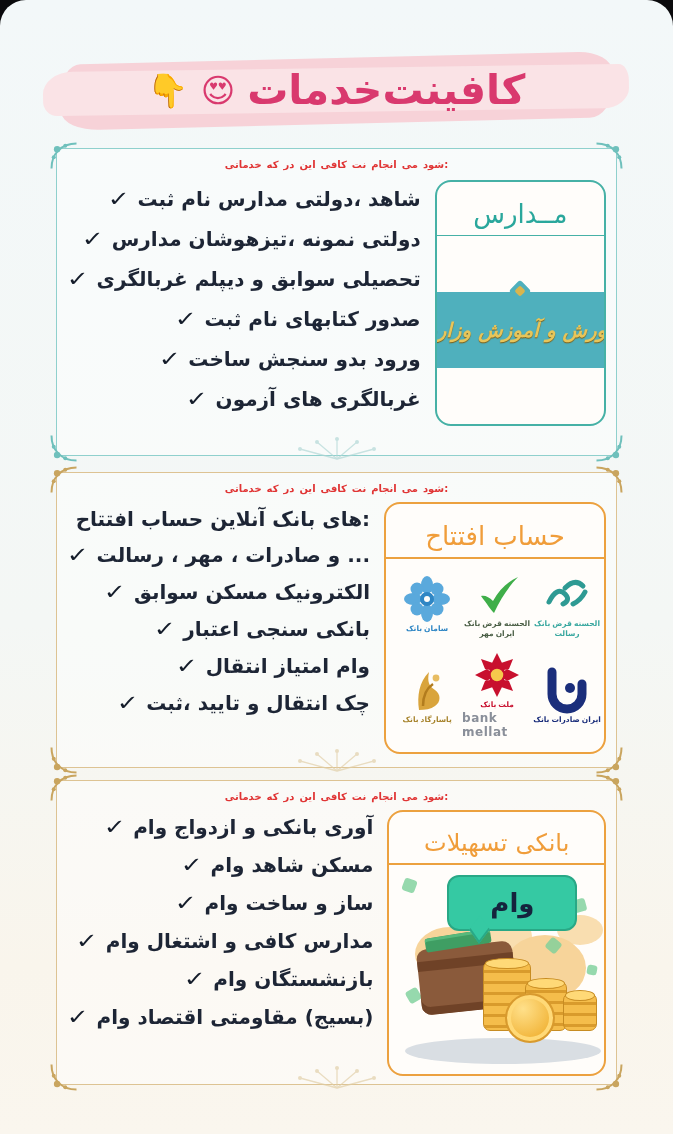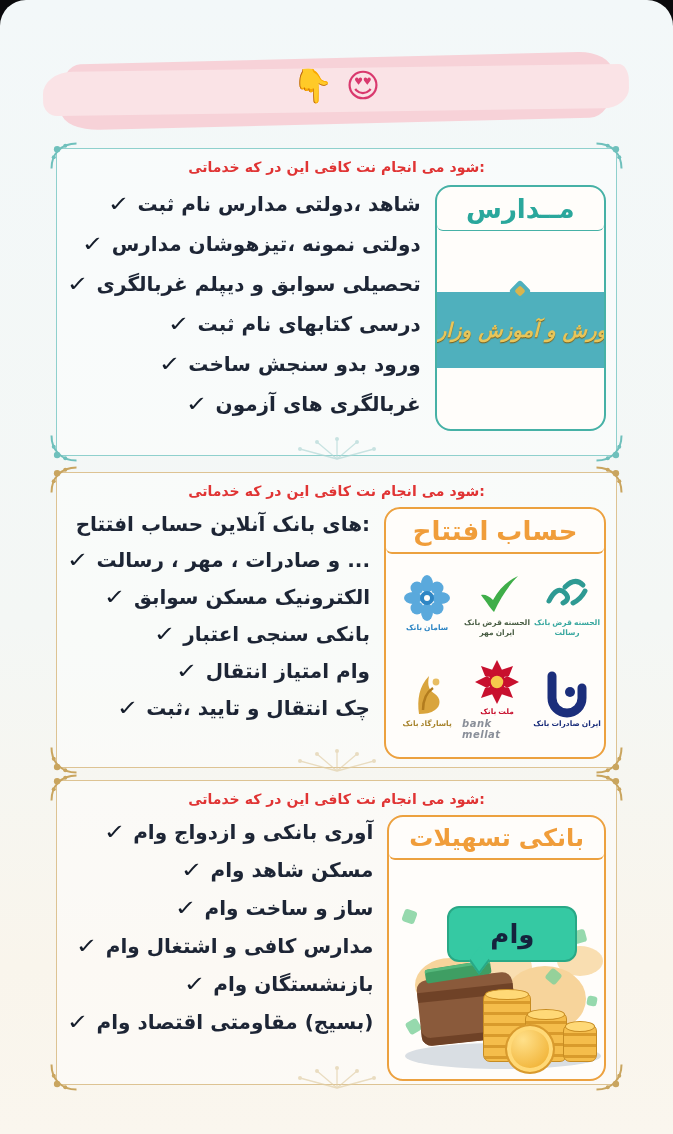--- a/index.html
+++ b/index.html
@@ -19,55 +19,55 @@
   
   .panel{position:relative;width:559px;margin:0 auto;background:rgba(255,255,255,.45);}
   .panel.p1{margin-top:6px;height:306px;border:1.5px solid #8fd0cd;}
   .panel.p2{margin-top:16px;height:294px;border:1.5px solid #ddc393;}
   .panel.p3{margin-top:12px;height:303px;border:1.5px solid #ddc393;}
   .corner{position:absolute;width:30px;height:30px;z-index:3;}
   .teal-ink{color:#6fc0bc;} .gold-ink{color:#c9a55f;}
   .c-tl{left:-8px;top:-8px;} .c-tr{right:-8px;top:-8px;transform:scaleX(-1);}
   .c-bl{left:-8px;bottom:-8px;transform:scaleY(-1);} .c-br{right:-8px;bottom:-8px;transform:scale(-1,-1);}
   .p-header{display:flex;justify-content:center;gap:5px;margin-top:10px;
-            font-size:14px;font-weight:bold;color:#e03434;}
+            font-size:10px;font-weight:bold;color:#e03434;}
   .p-body{display:flex;flex-direction:row;padding:8px 10px 0 12px;}
   .list{flex:1;display:flex;flex-direction:column;align-items:flex-end;gap:17px;padding:10px 14px 0 0;}
   .p2 .list{gap:14px;padding-top:6px;} .p3 .list{gap:15px;padding-top:6px;}
   .item{display:flex;justify-content:flex-end;align-items:baseline;gap:7px;
         font-size:20px;font-weight:bold;color:#1d2535;line-height:1.1;}
   .chk{font-size:21px;transform:scaleX(1.25);margin-right:3px;color:#141c2a;}
   .w{white-space:nowrap;}
   
   .side-card{width:228px;background:#fffdfa;border-radius:16px;overflow:hidden;display:flex;flex-direction:column;}
   .p1 .side-card{border:2px solid #46b1a6;height:242px;margin-top:2px;}
   .p2 .side-card,.p3 .side-card{border:2.5px solid #eca13f;}
-  .p2 .side-card{height:248px;} .p3 .side-card{height:262px;gap:36px;}
-  .side-title{display:flex;justify-content:center;gap:8px;padding:7px 4px 6px;
-              font-size:26px;font-weight:bold;border-radius:6px;}
+  .p2 .side-card{height:248px;} .p3 .side-card{height:262px;}
+  .side-title{display:flex;justify-content:center;gap:8px;padding:17px 4px 6px;
+              font-size:26px;font-weight:normal;}
   .p1 .side-title{color:#2aa79c;border-bottom:1.5px solid #46b1a6;}
   .p2 .side-title,.p3 .side-title{color:#f09d3a;border-bottom:2px solid #eca13f;}
   .p3 .side-title{font-size:24px;}
   
   .banner-zone{flex:1;display:flex;flex-direction:column;justify-content:center;}
   .banner{position:relative;height:76px;background:#4fb0bd;display:flex;align-items:center;justify-content:center;}
   .diamond{position:absolute;top:-9px;left:50%;width:16px;height:16px;background:#4fb0bd;
            transform:translateX(-50%) rotate(45deg);border-radius:3px;}
   .diamond::after{content:"";position:absolute;inset:4px;background:#d8b54e;border-radius:2px;}
   .banner-text{display:flex;gap:7px;font-family:"DejaVu Serif","Liberation Serif",serif;font-style:italic;
                font-size:20px;font-weight:bold;color:#e7c55a;text-shadow:0 1px 1px #7a5e18;}
   
   .logo-grid{flex:1;display:grid;grid-template-columns:repeat(3,1fr);align-items:center;
              justify-items:center;padding:8px 6px 10px;row-gap:6px;}
   .logo-cell{display:flex;flex-direction:column;align-items:center;gap:2px;width:70px;}
   .logo-cell svg{width:48px;height:48px;}
   .cap{display:flex;gap:2px;font-size:7.5px;font-weight:bold;line-height:1.1;flex-wrap:wrap;justify-content:center;}
   .cap-saman{color:#2f86c4;} .cap-mehr{color:#4b5f46;} .cap-resalat{color:#3aa8a0;}
   .cap-pasargad{color:#a8852f;} .cap-mellat{color:#c8102e;} .cap-saderat{color:#1b2e7b;}
-  .cap-en{font-size:10px;color:#8a8f99;font-weight:bold;letter-spacing:.5px;font-style:italic;}
+  .cap-en{font-size:12px;color:#8a8f99;font-weight:bold;letter-spacing:.5px;}
   
   .illus{position:relative;flex:1;margin:4px 8px 8px;}
   .bubble{position:absolute;left:50px;top:6px;width:126px;height:52px;background:#35c9a3;
           border:2px solid #29a886;border-radius:12px;display:flex;align-items:center;justify-content:center;
           font-size:26px;font-weight:bold;color:#15233d;z-index:5;}
   .bubble::after{content:"";position:absolute;left:22px;bottom:-9px;width:15px;height:15px;background:#35c9a3;
           border-right:2px solid #29a886;border-bottom:2px solid #29a886;transform:rotate(55deg) skewX(18deg);}
   .splash{position:absolute;left:18px;top:58px;width:70px;height:54px;background:#f6cd8a;border-radius:50%;
           opacity:.85;box-shadow:95px 14px 0 6px #f6cd8a,55px -18px 0 -8px #f8d9a4,130px -24px 0 -12px #f8d9a4,
           -6px 40px 0 -14px #f3dcc0;}
@@ -97,20 +97,21 @@
 </head>
 <body>
 
 <div class="card">
 
   <div class="title-wrap">
     <div class="brush"></div>
     <div class="title-row">
       <span class="emoji">👇</span>
       <span class="emoji">😍</span>
+      <span class="t-words"><span class="w" dir="ltr">خدمات</span><span class="w" dir="ltr">کافینت</span></span>
     </div>
   </div>
 
   <section class="panel p1">
     <svg class="corner c-tl teal-ink" viewBox="0 0 24 24">
         <path d="M22 2C10 2 2 10 2 22" fill="none" stroke="currentColor" stroke-width="1.6"></path>
         <circle cx="6.5" cy="6.5" r="2.6" fill="currentColor"></circle>
         <circle cx="13" cy="3.8" r="1.6" fill="currentColor"></circle>
         <circle cx="3.8" cy="13" r="1.6" fill="currentColor"></circle>
       </svg>
@@ -167,21 +168,21 @@
             <span class="w" dir="ltr">دیپلم</span>
             <span class="w" dir="ltr">و</span>
             <span class="w" dir="ltr">سوابق</span>
             <span class="w" dir="ltr">تحصیلی</span>
           </div>
           <div class="item">
             <span class="chk">✓</span>
             <span class="w" dir="ltr">ثبت</span>
             <span class="w" dir="ltr">نام</span>
             <span class="w" dir="ltr">کتابهای</span>
-            <span class="w" dir="ltr">درسی</span>
+            <span class="w" dir="ltr">صدور</span>
           </div>
           <div class="item">
             <span class="chk">✓</span>
             <span class="w" dir="ltr">ساخت</span>
             <span class="w" dir="ltr">سنجش</span>
             <span class="w" dir="ltr">بدو</span>
             <span class="w" dir="ltr">ورود</span>
           </div>
           <div class="item">
             <span class="chk">✓</span>

